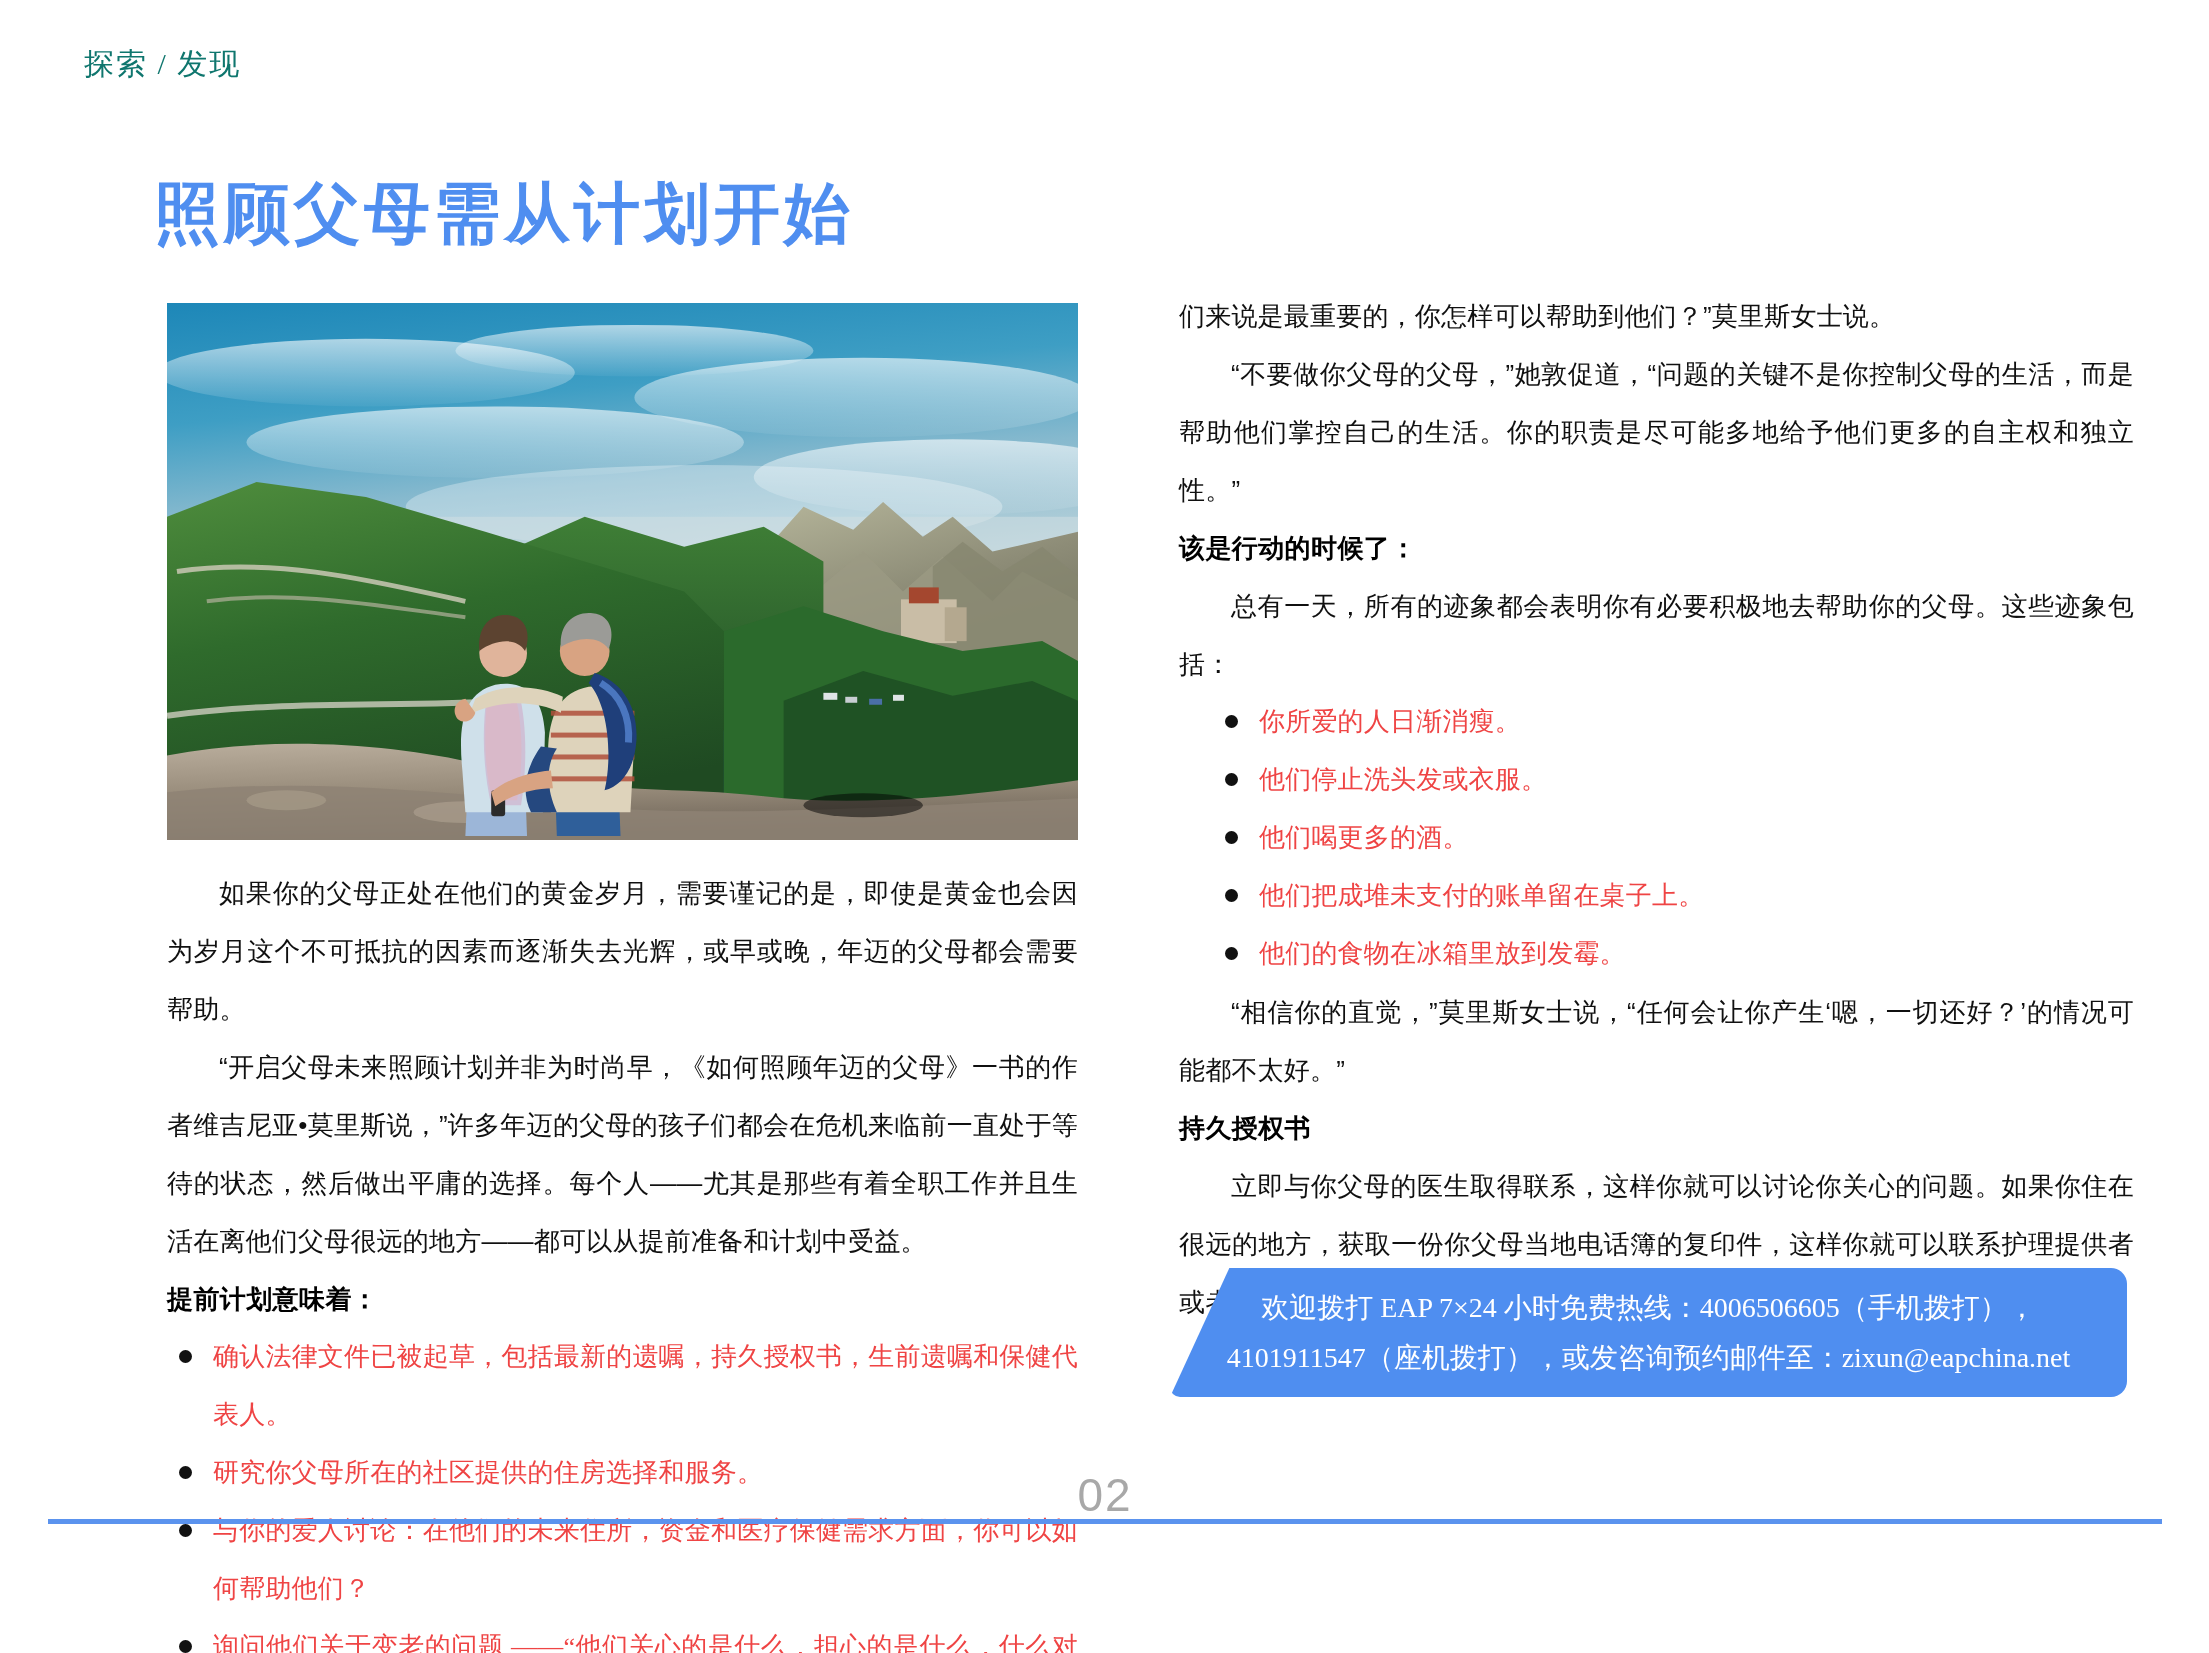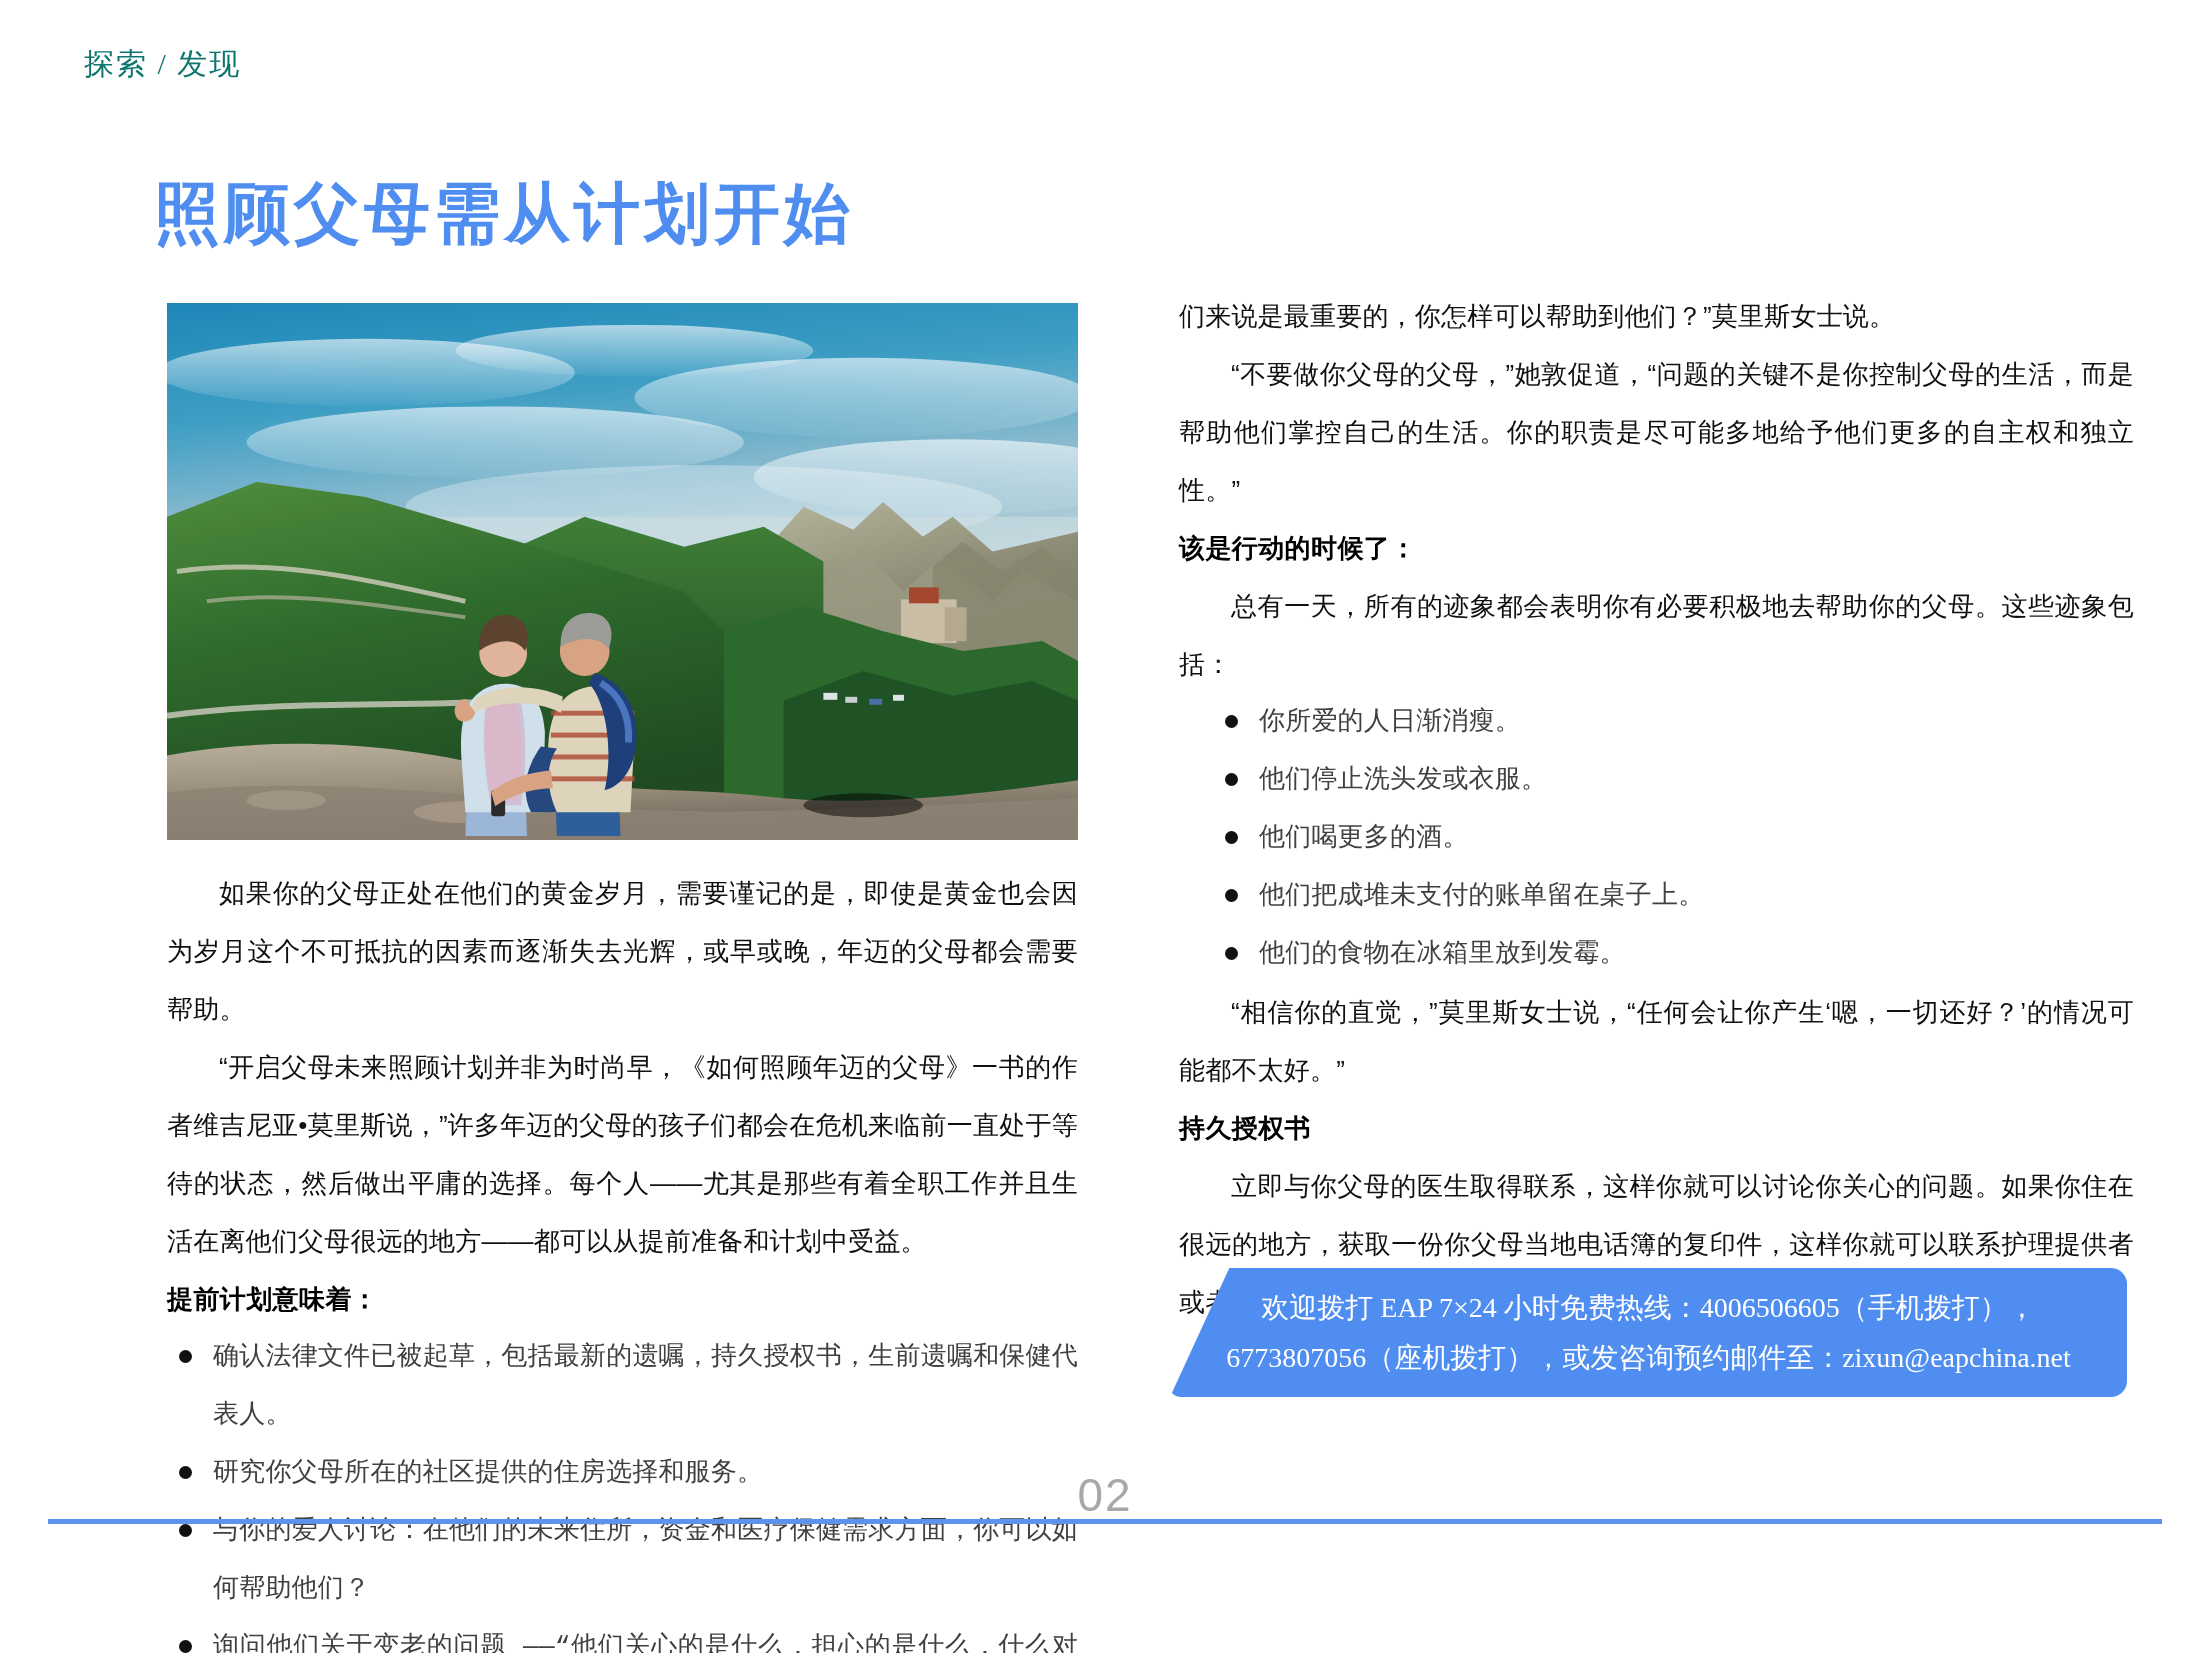--- a/index.html
+++ b/index.html
@@ -91,24 +91,24 @@
   }
 
   ul.bullets {
     margin: 0;
     padding: 0;
     list-style: none;
   }
   ul.bullets li {
     position: relative;
     padding-left: 46px;
-    font-family: Liberation Mono, monospace;
+    font-family: Liberation Serif, serif;
     font-size: 26px;
     line-height: 58px;
-    color: #404040;
+    color: #ef4444;
     text-align: justify;
     text-justify: inter-ideograph;
     letter-spacing: 0.2px;
   }
   ul.bullets li .dot {
     position: absolute;
     left: 12px;
     top: 22px;
     width: 13px;
     height: 13px;
@@ -349,19 +349,19 @@
 
   <p class="subhead">持久授权书</p>
 
   <p class="para indent">立即与你父母的医生取得联系，这样你就可以讨论你关心的问题。如果你住在很远的地方，获取一份你父母当地电话簿的复印件，这样你就可以联系护理提供者或者其他资源。</p>
 </div>
 
 <div class="callout-wrap">
   <div class="callout-shape"></div>
   <div class="callout-text">
     <span>欢迎拨打 EAP 7×24 小时免费热线：4006506605（手机拨打），</span>
-    <span>6773807056（座机拨打），或发咨询预约邮件至：zixun@eapchina.net</span>
+    <span>4101911547（座机拨打），或发咨询预约邮件至：zixun@eapchina.net</span>
   </div>
 </div>
 
 <div class="footer-rule"></div>
 <div class="page-number">02</div>
 
 
 </body></html>

